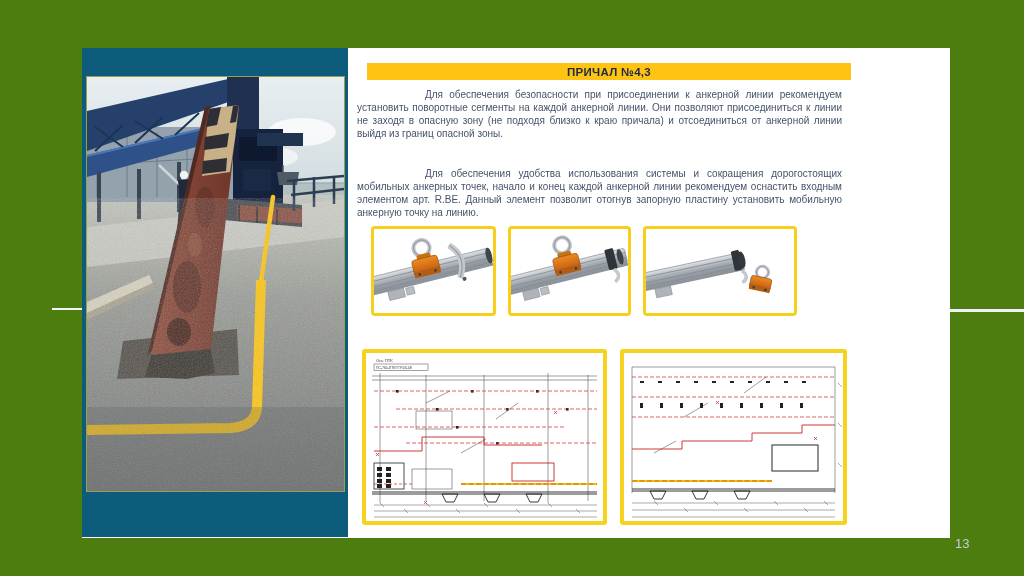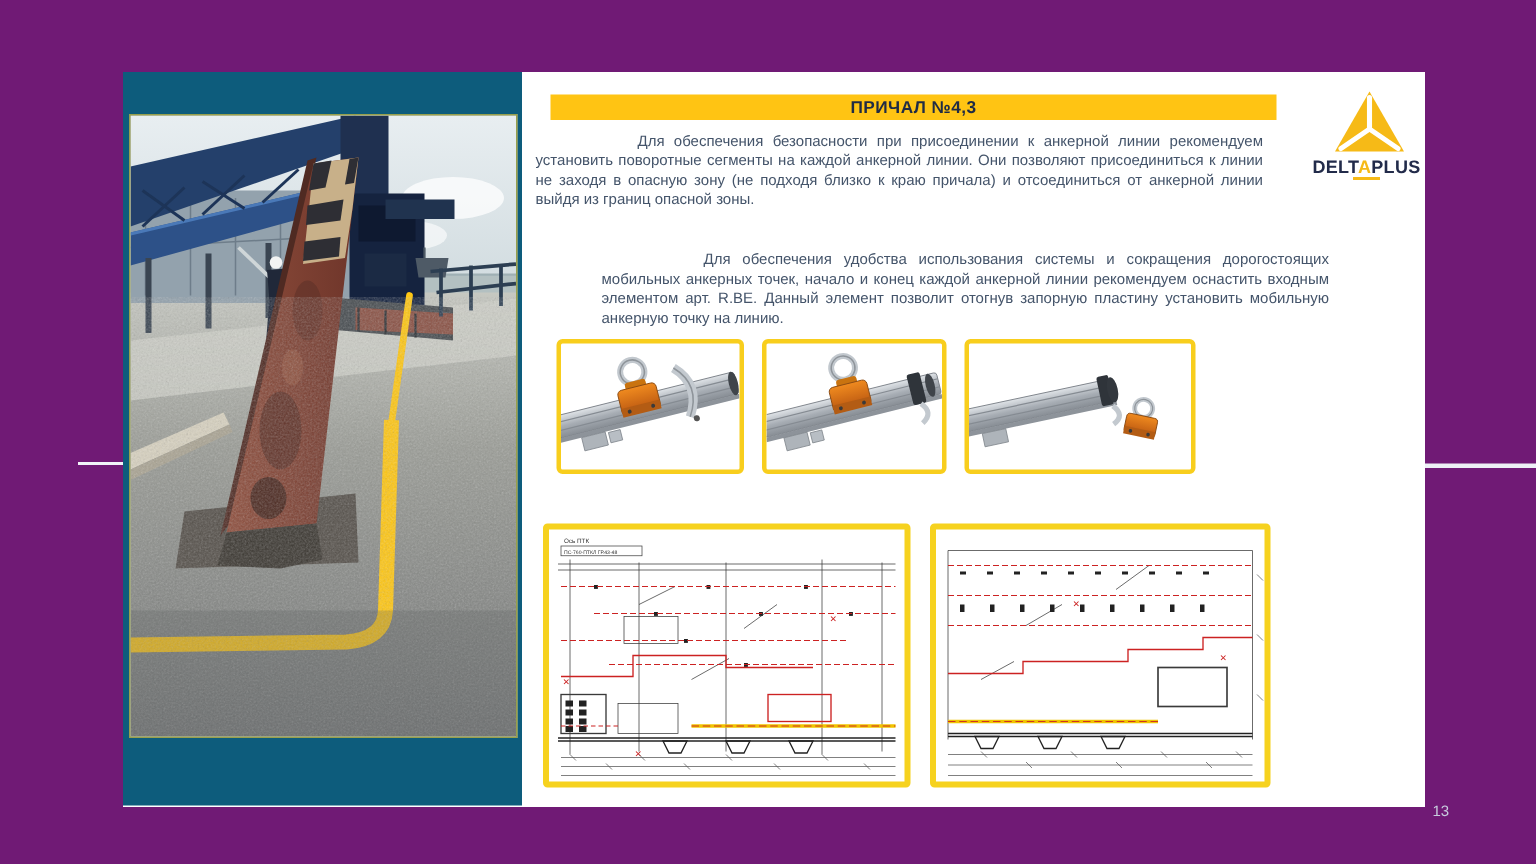--- a/index.html
+++ b/index.html
@@ -1,18 +1,18 @@
 <!DOCTYPE html>
 <html><head>
 <meta charset="utf-8">
 <style>
   html,body{margin:0;padding:0;}
   body{width:1024px;height:576px;overflow:hidden;background:#282C48;
        font-family:"Liberation Sans",sans-serif;position:relative;}
-  .stage{position:absolute;left:0;top:0;width:1024px;height:576px;background:#701a75;text-decoration:underline;}
+  .stage{position:absolute;left:0;top:0;width:1024px;height:576px;background:#4d7c0f;text-decoration:underline;}
 
   
   .line-left{position:absolute;left:52px;top:308px;width:30px;height:2px;background:#f2f4f9;}
   .line-right{position:absolute;left:950px;top:309px;width:74px;height:3px;background:#eef0f6;}
 
   .slide{position:absolute;left:82px;top:48px;width:868px;height:490px;background:#ffffff;}
 
   
   .photo-mat{position:absolute;left:0;top:0;width:266px;height:489px;background:#0D5C7C;}
   .photo{position:absolute;left:4px;top:28px;width:257px;height:414px;border:1px solid #97a04c;
@@ -21,21 +21,21 @@
 
   
   .banner{position:absolute;left:285px;top:15px;width:484px;height:17px;background:#FFC413;
           display:flex;align-items:center;justify-content:center;}
   .banner-title{font-size:11.5px;font-weight:bold;color:#1F2B45;letter-spacing:.3px;}
 
   .para{position:absolute;left:275px;width:485px;font-size:10px;line-height:13px;color:#44546A;
         text-align:justify;text-indent:68px;}
   .p1{top:40px;}
   .p2{top:100px;text-align:left;}
-  .p3{top:119px;margin-left:44px;}
+  .p3{top:119px;}
 
   .product-row{position:absolute;left:285px;top:178px;width:520px;height:90px;}
   .product-box{position:absolute;top:0;height:90px;background:#fff;border:3px solid #F8CE1D;
                border-radius:4px;box-sizing:border-box;overflow:hidden;}
   .pb1{left:4px;width:125px;}
   .pb2{left:141px;width:123px;}
   .pb3{left:276px;width:154px;}
   .product-box svg{display:block;width:100%;height:100%;}
 
   .scheme-caption{position:absolute;left:340px;top:274px;width:430px;text-align:center;
@@ -48,21 +48,21 @@
   .panel svg{display:block;width:100%;height:100%;}
 
   
   .logo{position:absolute;left:789px;top:12px;width:80px;height:62px;}
   .logo-triangle{position:absolute;left:18px;top:0;width:48px;height:42px;}
   .logo-text{position:absolute;left:0;top:44px;width:80px;text-align:center;
              font-size:12px;font-weight:bold;color:#222B4A;letter-spacing:.2px;white-space:nowrap;}
   .logo-text .gold{color:#F6BA17;}
   .logo-bar{position:absolute;left:31px;top:58px;width:18px;height:2px;background:#F6BA17;}
 
-  .page-number{position:absolute;left:955px;top:536px;font-size:10px;color:#C7CBDD;}
+  .page-number{position:absolute;left:955px;top:536px;font-size:13px;color:#C7CBDD;}
 </style>
 </head>
 <body>
 
 <div class="stage">
 
   <div class="line-left"></div>
   <div class="line-right"></div>
 
   <div class="slide">
@@ -439,29 +439,17 @@
           <line x1="60" y1="155" x2="64" y2="159"></line>
             <line x1="120" y1="155" x2="124" y2="159"></line>
           <line x1="180" y1="155" x2="184" y2="159"></line>
           <line x1="214" y1="30" x2="218" y2="34"></line>
             <line x1="214" y1="70" x2="218" y2="74"></line>
           <line x1="214" y1="110" x2="218" y2="114"></line>
         </g>
       </svg>
     </div>
 
-    <div class="logo">
-      <svg class="logo-triangle" viewBox="0 0 48 42">
-        <polygon points="24,1 47,41 1,41" fill="#F6BA17"></polygon>
-        <g stroke="#ffffff" stroke-width="3.4" stroke-linecap="round">
-          <line x1="24" y1="26" x2="24" y2="5"></line>
-          <line x1="24" y1="26" x2="5" y2="39"></line>
-          <line x1="24" y1="26" x2="43" y2="39"></line>
-        </g>
-      </svg>
-      <div class="logo-text"><span>DELT</span><span class="gold">A</span><span>PLUS</span></div>
-      <div class="logo-bar"></div>
-    </div>
 
   </div>
 
   <div class="page-number">13</div>
 </div>
 
 </body></html>

